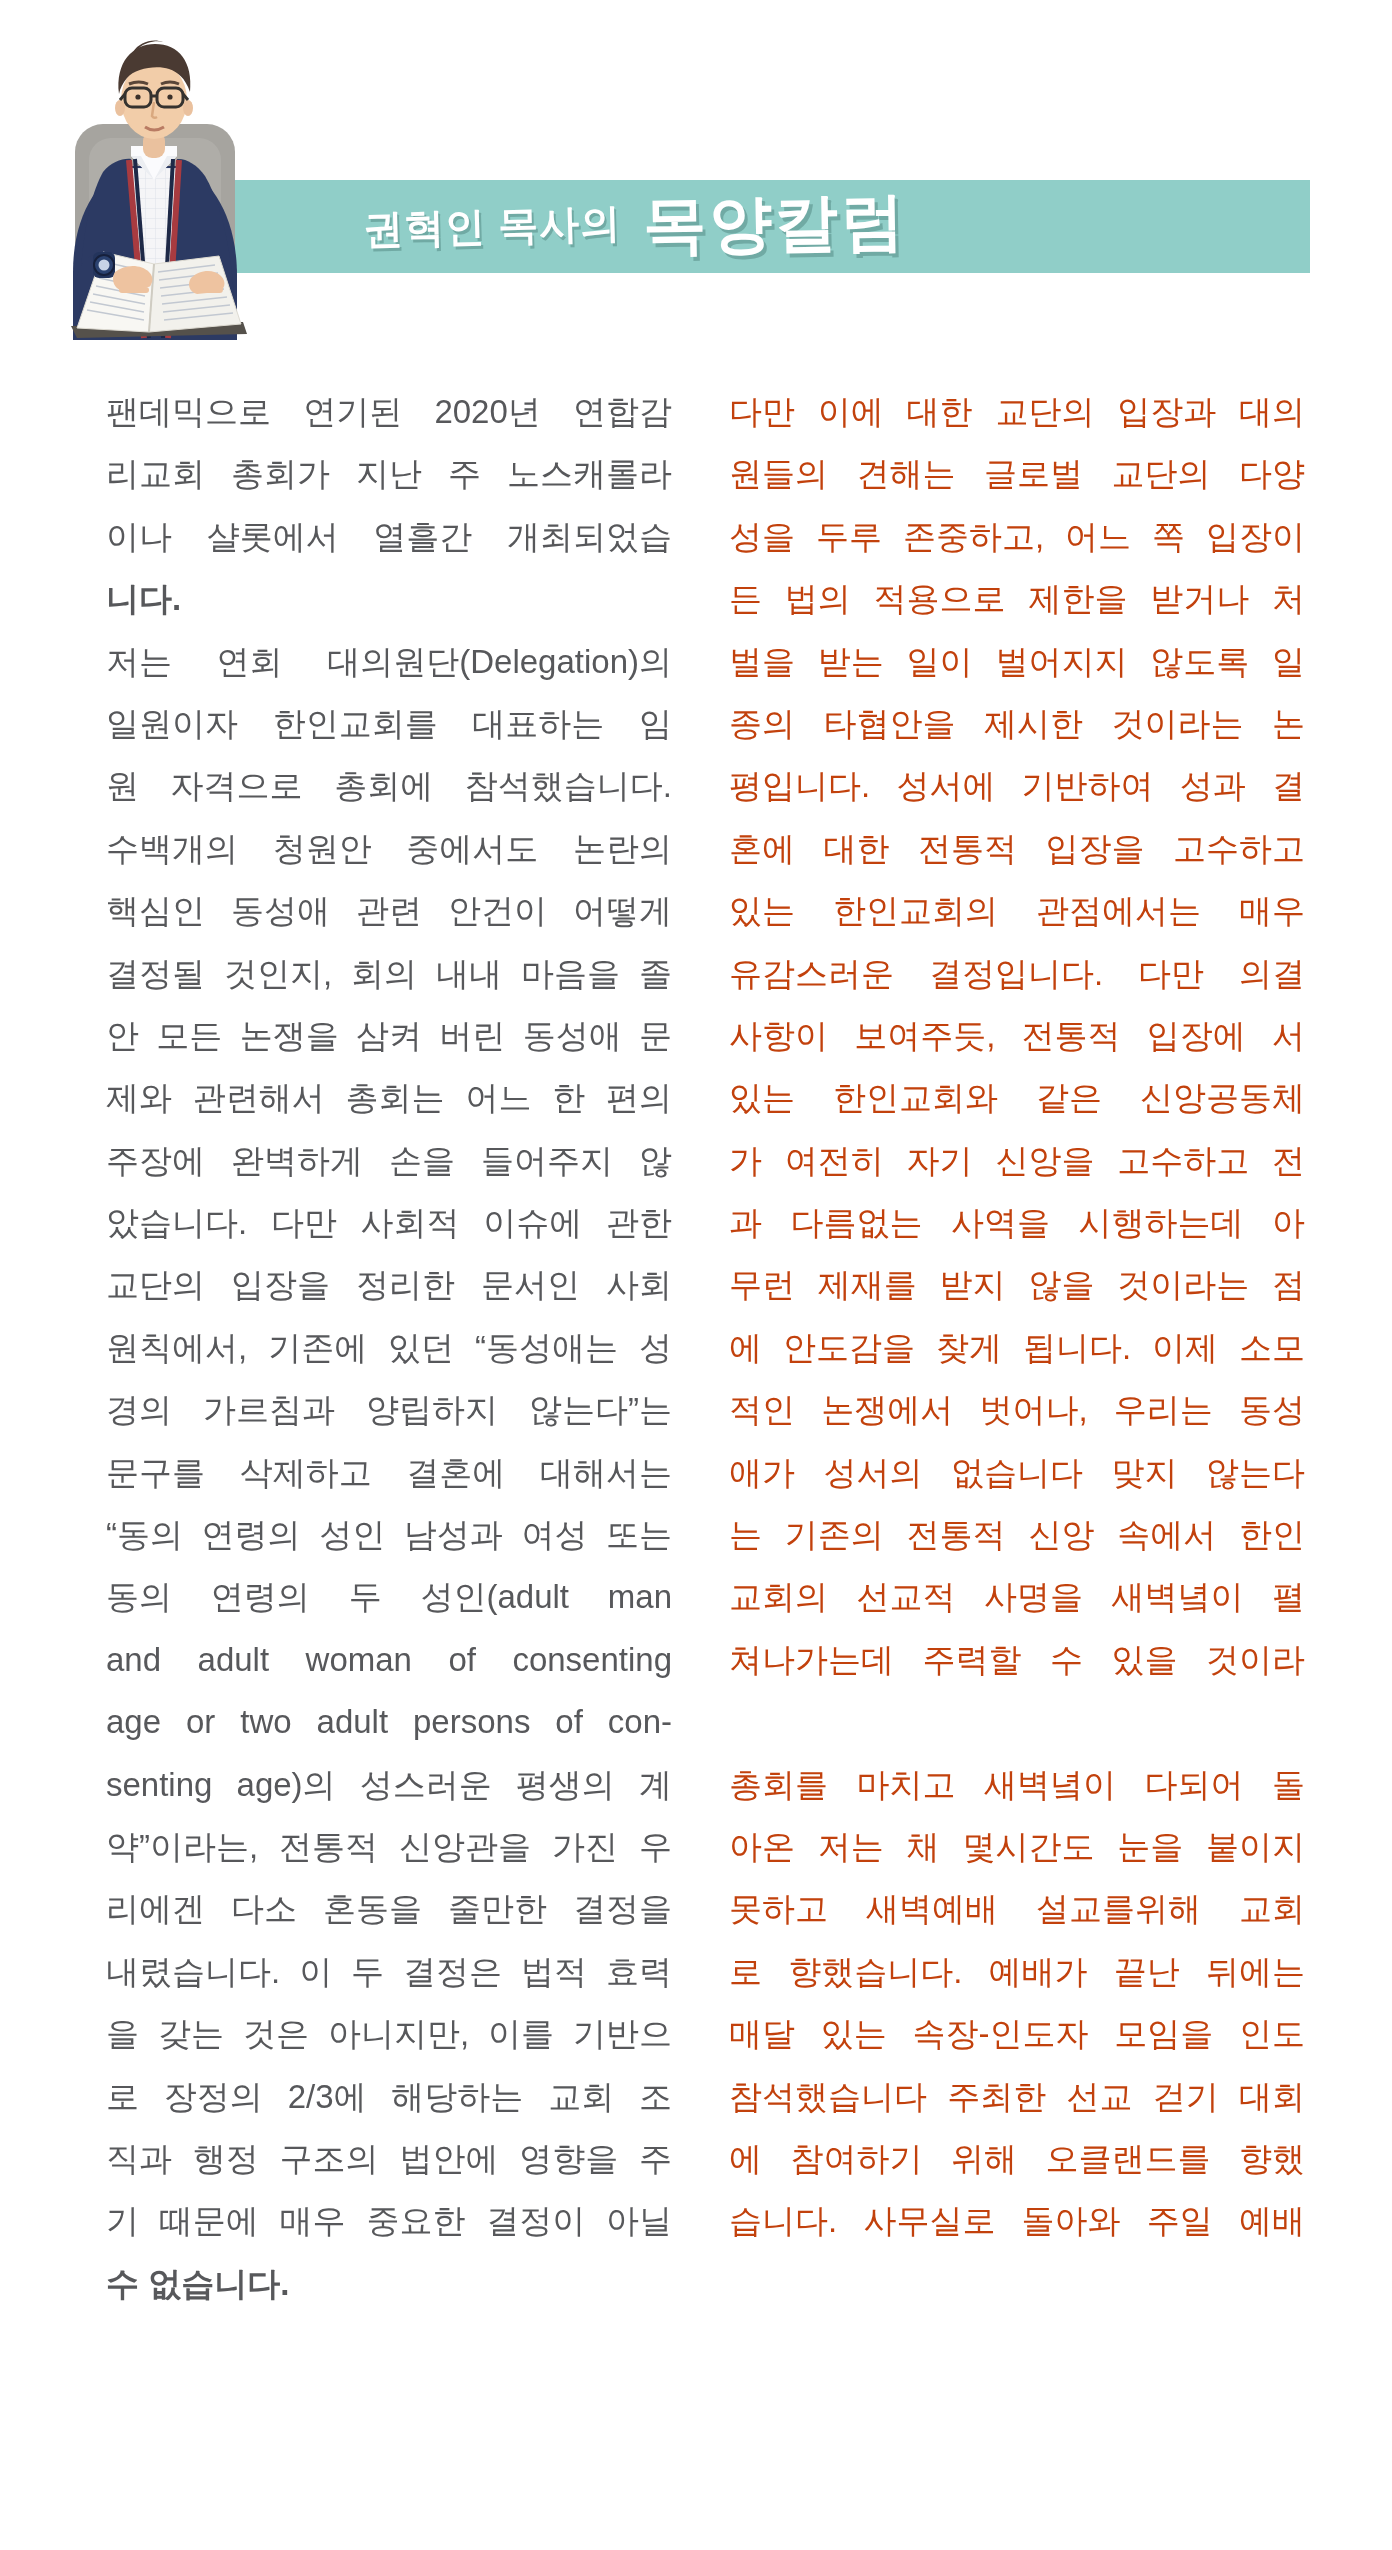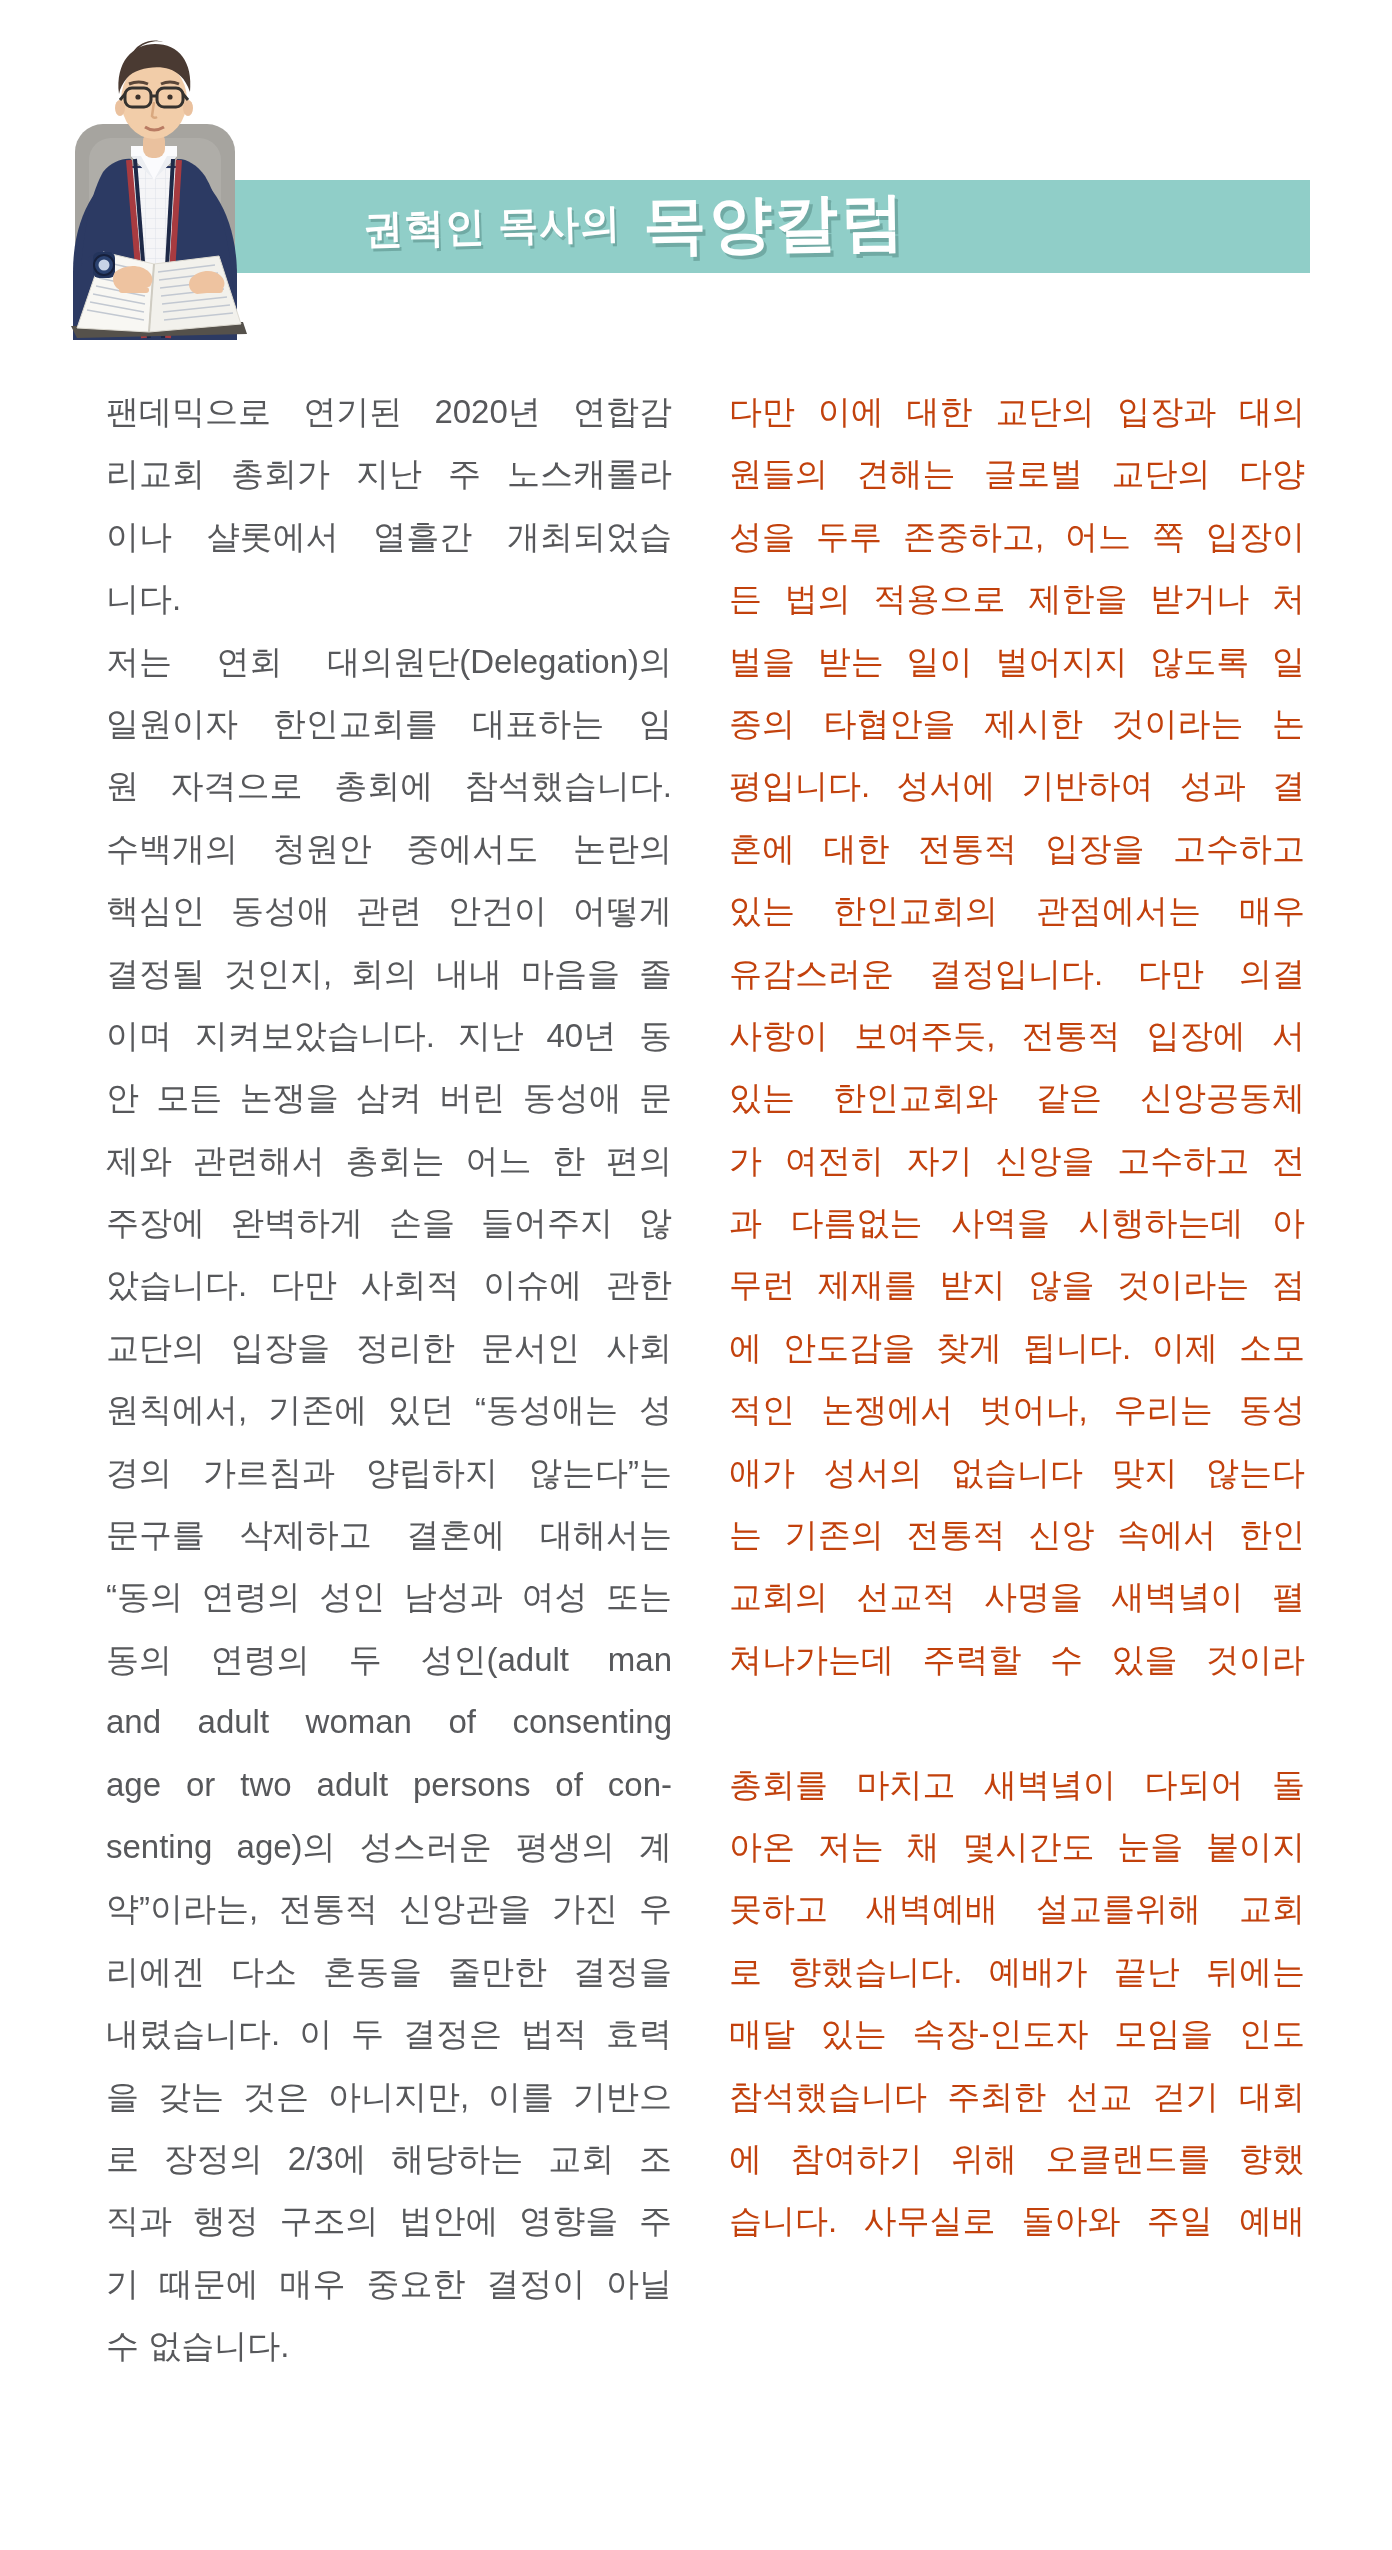--- a/index.html
+++ b/index.html
@@ -75,20 +75,21 @@
   .line {
     height: 62.4px;
     text-align: justify;
     text-align-last: justify;
     overflow: visible;
     white-space: normal;
   }
   .line.para-end {
     text-align: left;
     text-align-last: left;
+    font-weight: bold;
   }
 </style>
 </head>
 <body style="background: rgb(255, 255, 255);">
 
 <div class="page">
 
   <div class="banner" id="banner" style="background: rgb(144, 206, 200);">
     <span class="t-prefix">권혁인 목사의</span>
     <span class="t-main">목양칼럼</span>
@@ -194,21 +195,20 @@
       <div class="line">팬데믹으로 연기된 2020년 연합감</div>
       <div class="line">리교회 총회가 지난 주 노스캐롤라</div>
       <div class="line">이나 샬롯에서 열흘간 개최되었습</div>
       <div class="line para-end">니다.</div>
       <div class="line">저는 연회 대의원단(Delegation)의</div>
       <div class="line">일원이자 한인교회를 대표하는 임</div>
       <div class="line">원 자격으로 총회에 참석했습니다.</div>
       <div class="line">수백개의 청원안 중에서도 논란의</div>
       <div class="line">핵심인 동성애 관련 안건이 어떻게</div>
       <div class="line">결정될 것인지, 회의 내내 마음을 졸</div>
-      <div class="line">이며 지켜보았습니다. 지난 40년 동</div>
       <div class="line">안 모든 논쟁을 삼켜 버린 동성애 문</div>
       <div class="line">제와 관련해서 총회는 어느 한 편의</div>
       <div class="line">주장에 완벽하게 손을 들어주지 않</div>
       <div class="line">았습니다. 다만 사회적 이슈에 관한</div>
       <div class="line">교단의 입장을 정리한 문서인 사회</div>
       <div class="line">원칙에서, 기존에 있던 “동성애는 성</div>
       <div class="line">경의 가르침과 양립하지 않는다”는</div>
       <div class="line">문구를 삭제하고 결혼에 대해서는</div>
       <div class="line">“동의 연령의 성인 남성과 여성 또는</div>
       <div class="line">동의 연령의 두 성인(adult man</div>

